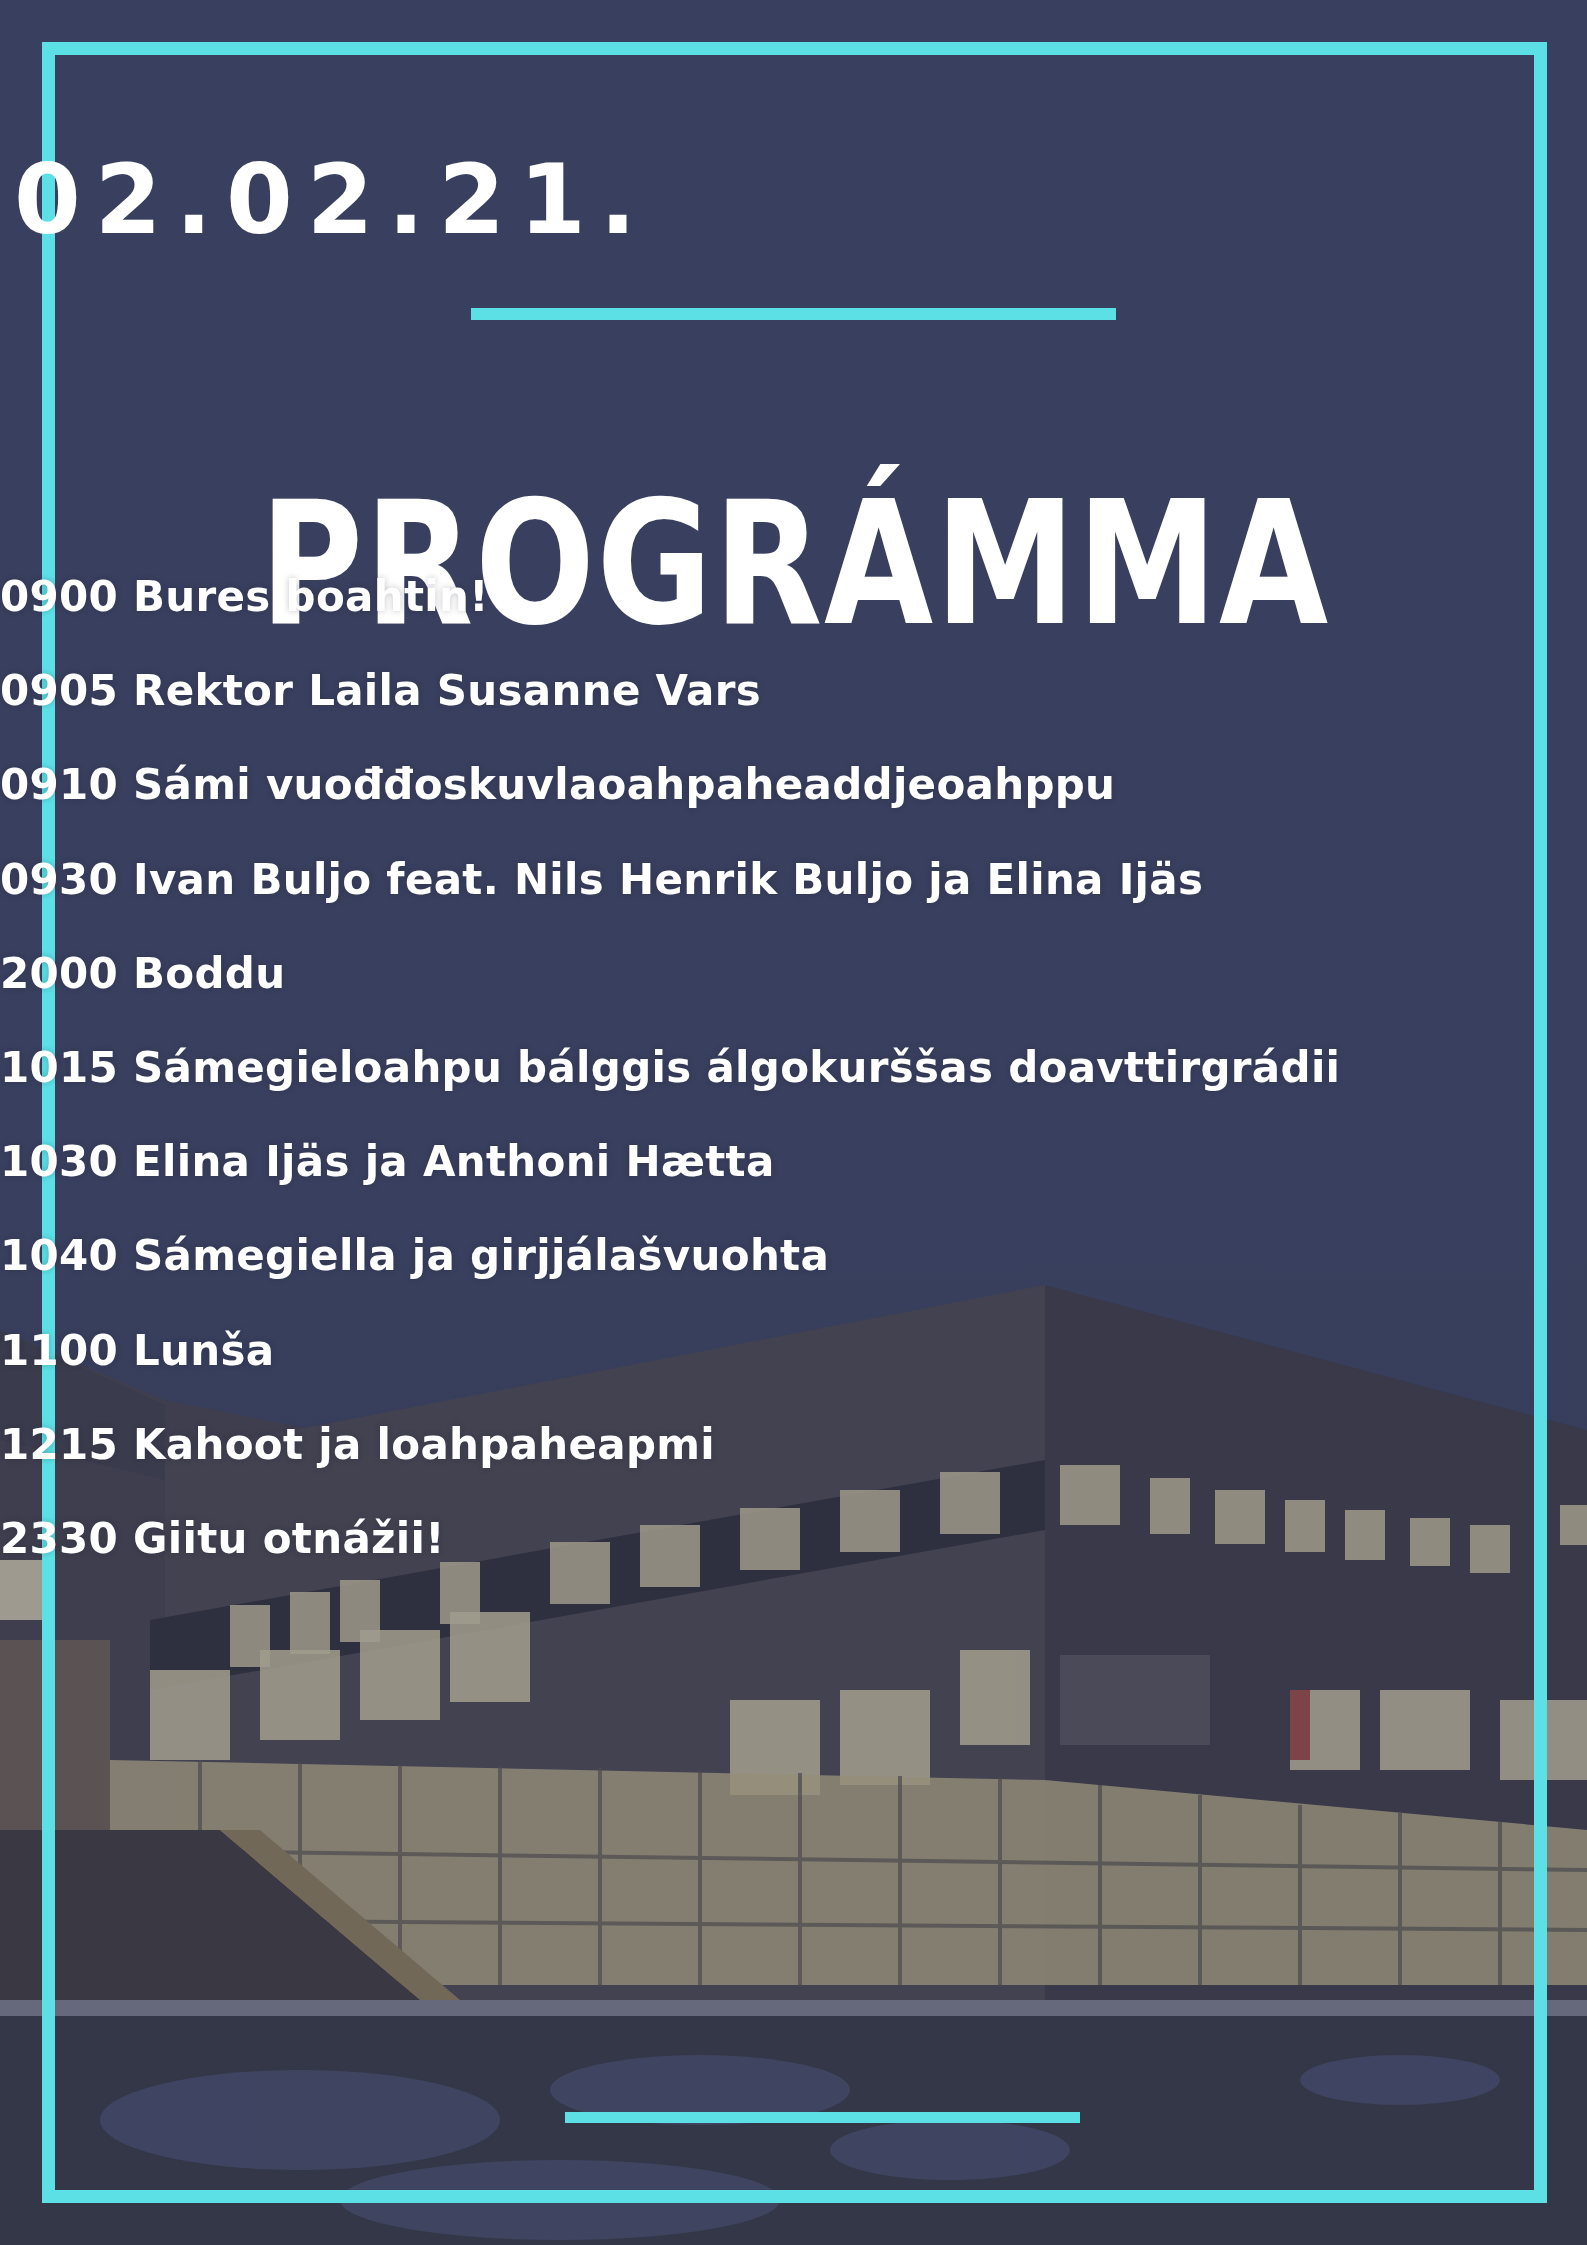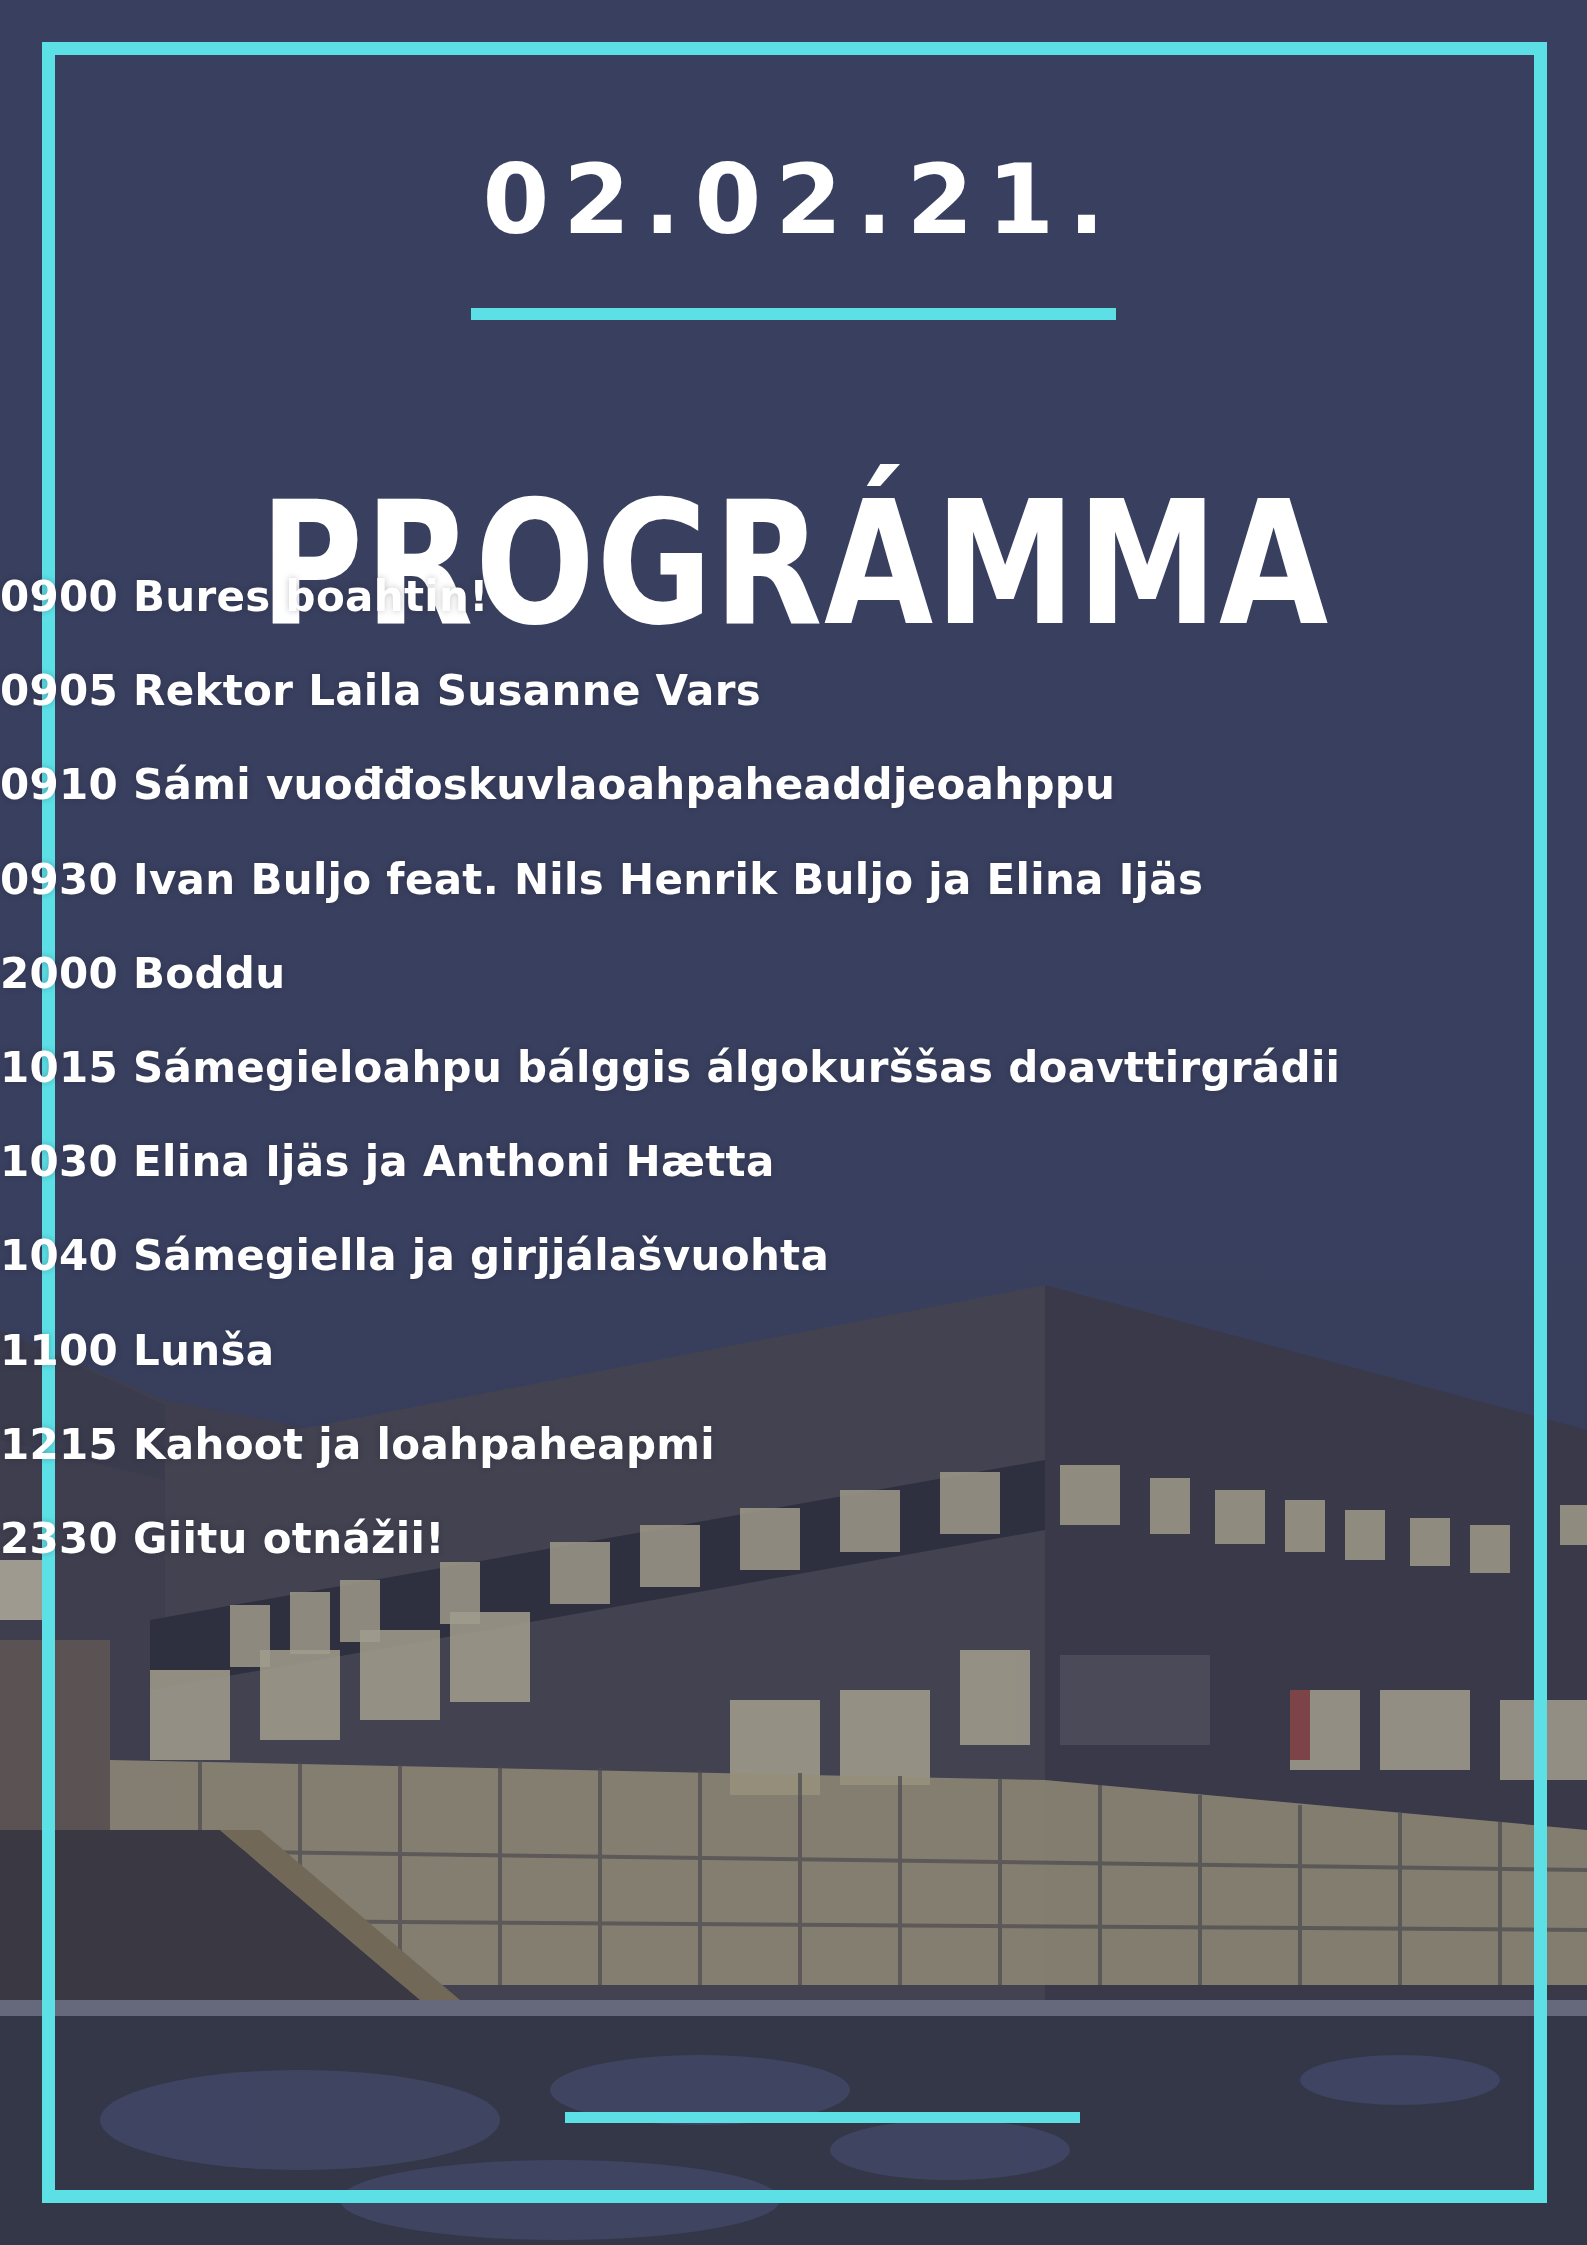--- a/index.html
+++ b/index.html
@@ -17,21 +17,21 @@
   .bg-overlay { position: absolute; inset: 0; background: rgba(46,52,78,0.28); }
 
   
   .frame { position: absolute; left: 42px; top: 42px; width: 1479px; height: 2135px;
     border: 13px solid #5ce0e6; }
 
   .rule { position: absolute; background: #5ce0e6; }
   .rule-top { left: 471px; top: 308px; width: 645px; height: 12px; }
   .rule-bottom { left: 565px; top: 2112px; width: 515px; height: 11px; }
 
-  .date { position: absolute; left: 0; width: 1587px; top: 152px; text-align: center;
+  .date { position: absolute; left: 0; width: 1587px; top: 152px; 
     color: #ffffff; font-family: "DejaVu Sans", sans-serif; font-weight: 600;
     font-size: 96px; letter-spacing: 14px; line-height: 1; padding-left: 14px; box-sizing: border-box; }
 
   .title { position: absolute; left: 0; width: 1587px; top: 478px; text-align: center;
     color: #ffffff; font-family: "DejaVu Sans", sans-serif; font-weight: 700;
     font-size: 172px; line-height: 1; letter-spacing: 2px;
     transform: scaleX(0.82); transform-origin: 800px 0; }
 
   .schedule { position: absolute; left: 0; top: 567px; width: 1533px; margin: 0; padding: 0;
     list-style: none; text-align: left; }

